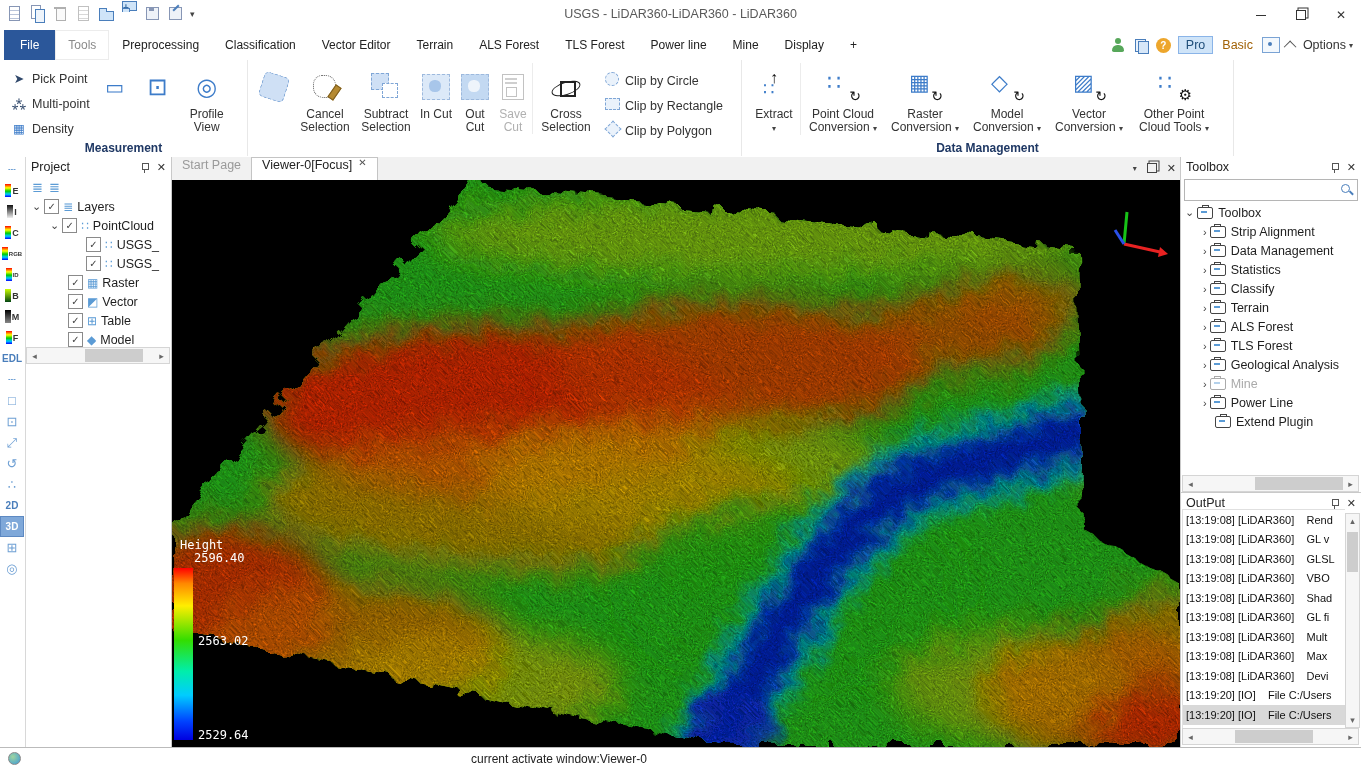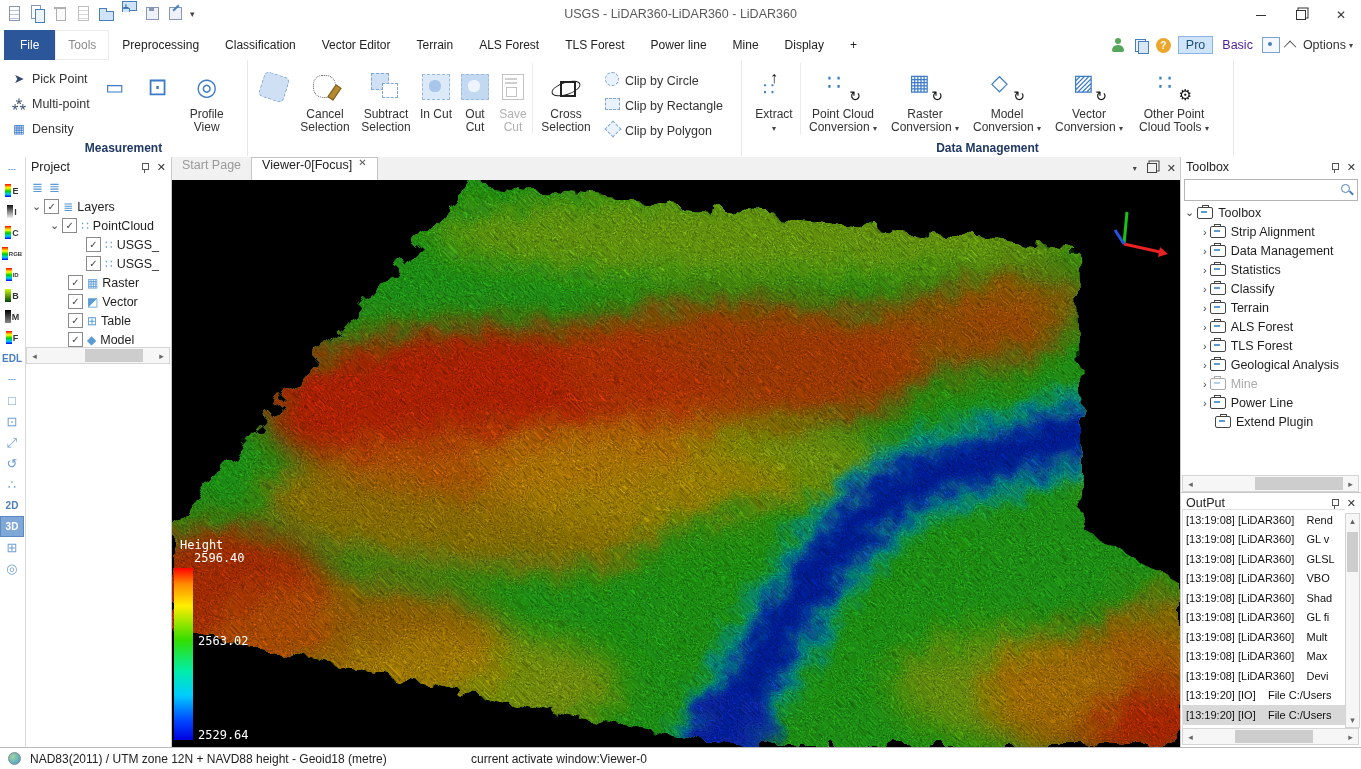--- a/index.html
+++ b/index.html
@@ -36,21 +36,21 @@
   .mtab.active{color:#8a8a8a;background:#fff;box-shadow:inset 0 0 0 1px #ececec;}
   .menu-right{position:absolute;right:8px;top:0;height:30px;display:flex;align-items:center;gap:7px;}
   .user-icon{position:relative;width:16px;height:16px;}
   .user-icon::before{content:"";position:absolute;left:5px;top:1px;width:6px;height:6px;border-radius:50%;background:#57a75a;}
   .user-icon::after{content:"";position:absolute;left:2px;top:8px;width:12px;height:7px;border-radius:6px 6px 2px 2px;background:#57a75a;}
   .lic-icon{position:relative;width:16px;height:16px;}
   .lic-icon::before{content:"";position:absolute;left:2px;top:2px;width:9px;height:11px;border:1px solid #4a7ebb;background:#eaf2fb;}
   .lic-icon::after{content:"";position:absolute;left:5px;top:4px;width:9px;height:11px;border:1px solid #4a7ebb;background:#d7e7f8;}
   .help-icon{width:15px;height:15px;border-radius:50%;background:#eda62c;color:#fff;font-size:10px;font-weight:bold;display:flex;align-items:center;justify-content:center;}
   .pro-badge{background:#cfe4f8;border:1px solid #8ab4e8;color:#1f4e79;padding:1px 7px;font-size:12.5px;}
-  .basic-badge{color:#4c1d95;font-size:12.5px;padding:1px 2px;}
+  .basic-badge{color:#a16207;font-size:12.5px;padding:1px 2px;}
   .capture-icon{position:relative;width:16px;height:14px;border:1px solid #7aa3d4;background:#f3f8fd;}
   .capture-icon::before{content:"";position:absolute;left:5px;top:4px;width:4px;height:4px;border-radius:50%;background:#4a7ebb;}
   .caret-up{width:8px;height:8px;border-left:1.5px solid #555;border-top:1.5px solid #555;transform:rotate(45deg) translateY(2px);}
   .options{display:flex;align-items:center;gap:3px;color:#333;font-size:12.5px;}
   .dd-small{font-size:8px;color:#444;}
 
   
   .ribbon{position:absolute;left:0;top:60px;width:1361px;height:97px;background:#fff;border-bottom:1px solid #d9dee8;display:flex;}
   .rgroup{position:relative;height:96px;border-right:1px solid #e8e8e8;display:flex;align-items:flex-start;padding:3px 6px 14px 6px;box-sizing:border-box;}
   .rgroup-label{position:absolute;left:0;right:0;bottom:1px;text-align:center;font-size:12px;font-weight:bold;color:#1f3864;}
@@ -808,17 +808,16 @@
           <span class="hs-arrow hs-left">◂</span>
           <span class="hs-arrow hs-right">▸</span>
           <span class="hs-thumb" style="left:52px;width:78px;"></span>
         </div>
       </div>
     </div>
   </div>
 
   <div class="statusbar">
     <span class="globe"></span>
-    <span class="st-crs">NAD83(2011) / UTM zone 12N + NAVD88 height - Geoid18 (metre)</span>
     <span class="st-win">current activate window:Viewer-0</span>
   </div>
 
 </div>
 
 </body></html>

